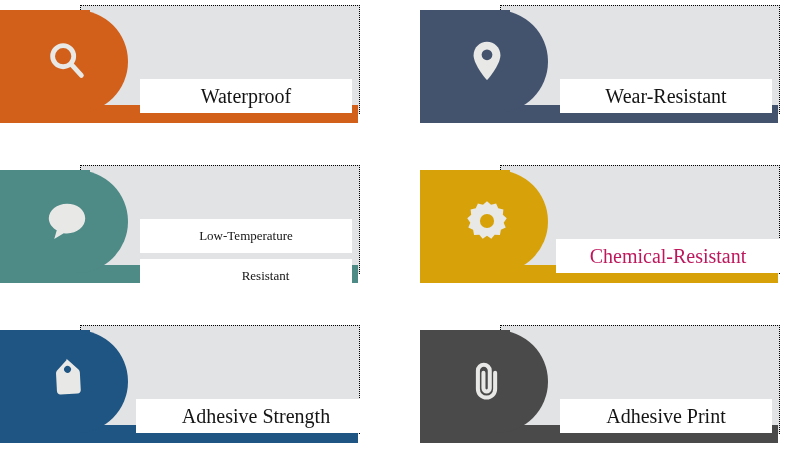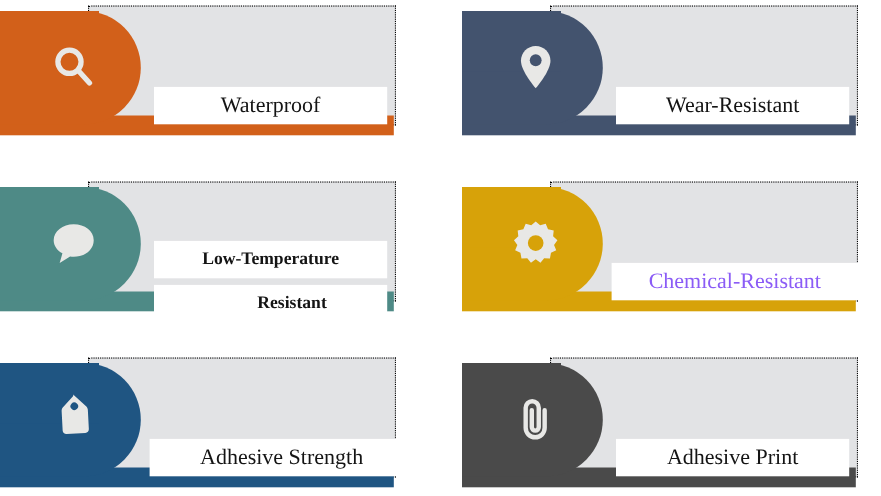--- a/index.html
+++ b/index.html
@@ -95,21 +95,21 @@
   .labelbox {
     background: #ffffff;
     color: #141414;
     font-size: 20px;
     line-height: 34px;
     height: 34px;
     text-align: center;
     white-space: nowrap;
     overflow: visible;
   }
-  .labelbox.two { font-size: 16px; font-weight: bold; }
+  .labelbox.two { font-size: 13px; }
 </style>
 </head>
 <body>
 
 <div id="grid">
     <div class="card" style="left: 0px; top: 0px;">
       <div class="panel" style="background: rgb(226, 227, 229); border-color: rgb(0, 0, 0);"></div>
       <div class="bar" style="background: rgb(210, 96, 26);"></div>
       <div class="colorblock" style="background: rgb(210, 96, 26);"></div>
       <div class="colorblock-top" style="background: rgb(210, 96, 26);"></div>
@@ -160,21 +160,21 @@
       <div class="bar" style="background: rgb(215, 162, 9);"></div>
       <div class="colorblock" style="background: rgb(215, 162, 9);"></div>
       <div class="colorblock-top" style="background: rgb(215, 162, 9);"></div>
       <div class="icon">
         <svg viewBox="0 0 48 48">
           <path d="M24 3.5l4.2 3.6 5.3-1.4 2.2 5.1 5.4 1.2-.6 5.5 4.1 3.7-3.2 4.5 2.1 5.1-5 2.4-1 5.4-5.5-.3-3.5 4.3-4.5-3.2-4.5 3.2-3.5-4.3-5.5.3-1-5.4-5-2.4 2.1-5.1-3.2-4.5 4.1-3.7-.6-5.5 5.4-1.2 2.2-5.1 5.3 1.4z" fill="#e8e8e6"></path>
           <circle cx="24" cy="24" r="7.4" fill="#d7a209"></circle>
         </svg>
       </div>
       <div class="labels wide">
-        <div class="labelbox" style="background: rgb(255, 255, 255); color: #8b5cf6;">Chemical-Resistant</div>
+        <div class="labelbox" style="background: rgb(255, 255, 255); color: #be185d;">Chemical-Resistant</div>
       </div>
     </div>
     <div class="card" style="left: 0px; top: 320px;">
       <div class="panel" style="background: rgb(226, 227, 229); border-color: rgb(0, 0, 0);"></div>
       <div class="bar" style="background: rgb(31, 85, 130);"></div>
       <div class="colorblock" style="background: rgb(31, 85, 130);"></div>
       <div class="colorblock-top" style="background: rgb(31, 85, 130);"></div>
       <div class="icon">
         <svg viewBox="0 0 48 48">
           <g transform="rotate(42 24 24)">

